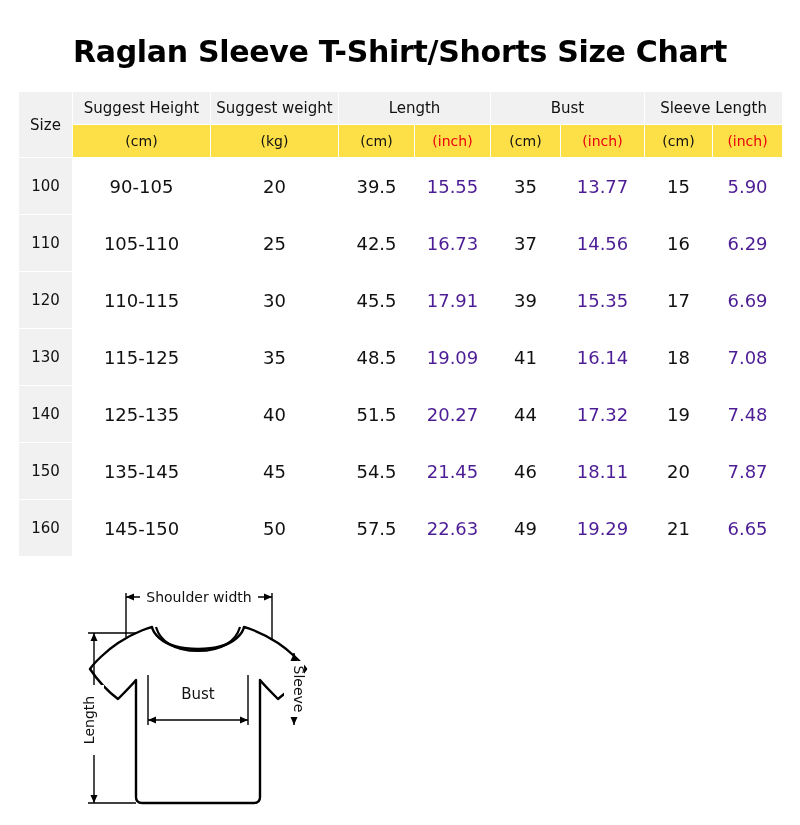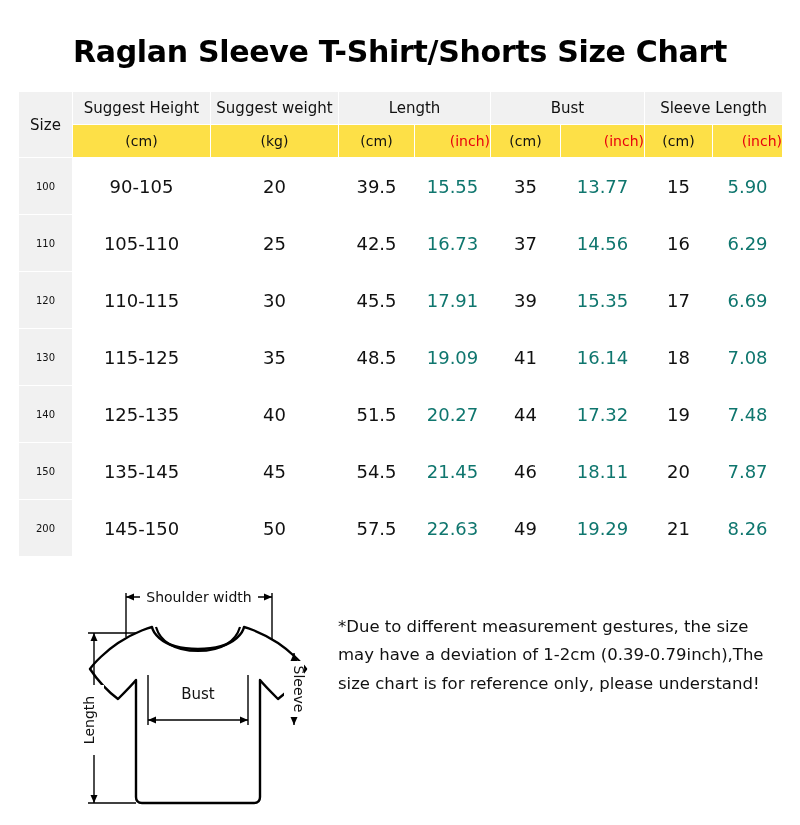--- a/index.html
+++ b/index.html
@@ -55,38 +55,37 @@
     margin-top: 43px;
   }
   .unit-cell {
     background: #fde047;
     height: 32px;
     font-size: 14px;
     color: #111;
   }
   .unit-cell.inch {
     color: #e8000d;
-    text-align: right;
   }
   .size-cell {
     background: #f1f1f1;
     height: 56px;
-    font-size: 10px;
+    font-size: 15px;
     color: #111;
   }
   .data-cell {
     background: #ffffff;
     height: 56px;
     font-size: 18px;
     color: #111;
     border-bottom: 1px solid #f1f1f1;
     border-top: 1px solid #f1f1f1;
   }
   .data-cell.inch {
-    color: #0f766e;
+    color: #4c1d95;
   }
   .lower {
     position: relative;
     margin-top: 8px;
     height: 255px;
   }
   .diagram {
     position: absolute;
     left: 30px;
     top: 0;
@@ -203,29 +202,29 @@
         <td class="data-cell">135-145</td>
         <td class="data-cell">45</td>
         <td class="data-cell">54.5</td>
         <td class="data-cell inch">21.45</td>
         <td class="data-cell">46</td>
         <td class="data-cell inch">18.11</td>
         <td class="data-cell">20</td>
         <td class="data-cell inch">7.87</td>
       </tr>
       <tr>
-        <td class="size-cell">200</td>
+        <td class="size-cell">160</td>
         <td class="data-cell">145-150</td>
         <td class="data-cell">50</td>
         <td class="data-cell">57.5</td>
         <td class="data-cell inch">22.63</td>
         <td class="data-cell">49</td>
         <td class="data-cell inch">19.29</td>
         <td class="data-cell">21</td>
-        <td class="data-cell inch">8.26</td>
+        <td class="data-cell inch">6.65</td>
       </tr>
     </tbody>
   </table>
 
   <div class="lower">
 
     <svg class="diagram" viewBox="0 0 290 250">
 
       <g stroke="#000" stroke-width="1.4" fill="none">
         <line x1="78" y1="28" x2="78" y2="72"></line>
@@ -265,16 +264,15 @@
         <line x1="40" y1="68" x2="88" y2="68"></line>
         <line x1="40" y1="238" x2="88" y2="238"></line>
         <line x1="46" y1="68" x2="46" y2="238"></line>
       </g>
       <polygon points="46,68 42.5,76 49.5,76" fill="#000"></polygon>
       <polygon points="46,238 42.5,230 49.5,230" fill="#000"></polygon>
       <rect x="36" y="120" width="20" height="70" fill="#fff"></rect>
       <text x="46" y="155" font-family="DejaVu Sans, sans-serif" font-size="14" fill="#111" text-anchor="middle" transform="rotate(-90 46 155)">Length</text>
     </svg>
 
-    <div class="note">*Due to different measurement gestures, the size may have a deviation of 1-2cm (0.39-0.79inch),The size chart is for reference only, please understand!</div>
   </div>
 
 </div>
 
 </body></html>

